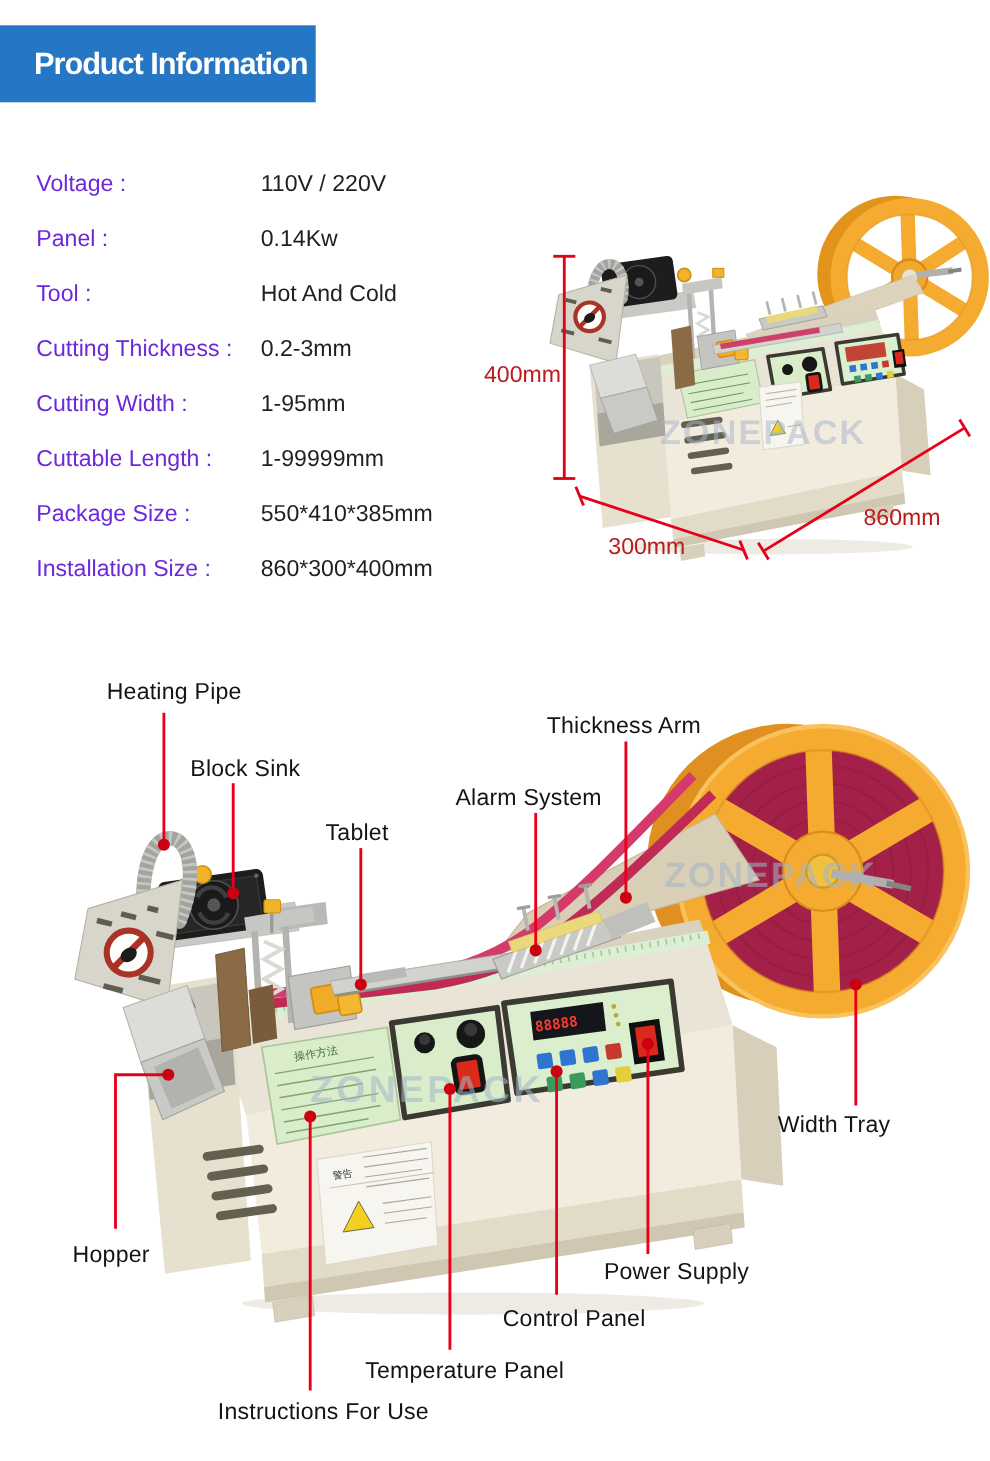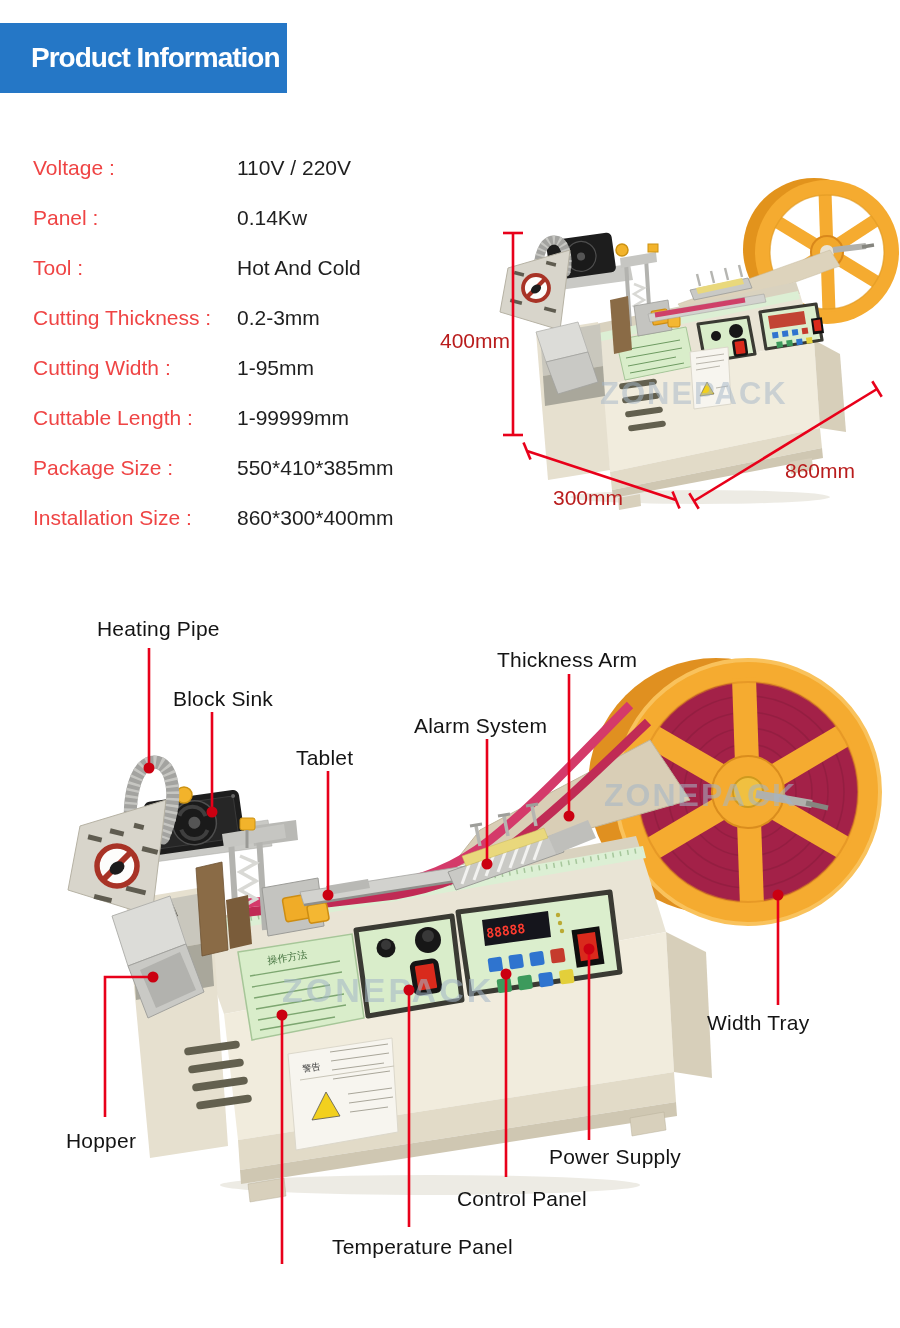--- a/index.html
+++ b/index.html
@@ -2,21 +2,21 @@
 <html><head>
 <meta charset="utf-8">
 <style>
   html,body{margin:0;padding:0;background:#ffffff;}
   .page{position:relative;width:900px;height:1328px;background:#ffffff;overflow:hidden;
         font-family:"Liberation Sans",sans-serif;}
   .banner{position:absolute;left:0;top:23px;width:287px;height:70px;background:#2577c6;
           display:flex;align-items:center;padding-left:31px;box-sizing:border-box;}
   .banner-title{color:#ffffff;font-size:28px;font-weight:bold;letter-spacing:-1px;white-space:nowrap;}
   .spec-row{position:absolute;left:0;width:440px;height:24px;}
-  .spec-label{position:absolute;left:33px;top:0;font-size:21px;color:#ef4444;white-space:nowrap;}
+  .spec-label{position:absolute;left:33px;top:0;font-size:21px;color:#6d28d9;white-space:nowrap;}
   .spec-value{position:absolute;left:237px;top:0;font-size:21px;color:#1f1f1f;white-space:nowrap;}
   .dim-label{position:absolute;font-size:21px;color:#b91c1c;white-space:nowrap;}
   .callout-label{position:absolute;font-size:21px;font-weight:normal;color:#141414;
                  white-space:nowrap;letter-spacing:0.2px;}
   svg{position:absolute;}
   .wm{font-family:"Liberation Sans",sans-serif;font-weight:bold;}
 </style>
 </head>
 <body>
 
@@ -458,17 +458,18 @@
     </g>
   </svg>
 
   <div class="callout-label" style="left:97px;top:617px">Heating Pipe</div>
   <div class="callout-label" style="left:173px;top:687px">Block Sink</div>
   <div class="callout-label" style="left:296px;top:746px">Tablet</div>
   <div class="callout-label" style="left:414px;top:714px">Alarm System</div>
   <div class="callout-label" style="left:497px;top:648px">Thickness Arm</div>
   <div class="callout-label" style="left:707px;top:1011px">Width Tray</div>
   <div class="callout-label" style="left:66px;top:1129px">Hopper</div>
+  <div class="callout-label" style="left:198px;top:1272px">Instructions For Use</div>
   <div class="callout-label" style="left:332px;top:1235px">Temperature Panel</div>
   <div class="callout-label" style="left:457px;top:1187px">Control Panel</div>
   <div class="callout-label" style="left:549px;top:1145px">Power Supply</div>
 
 </div>
 
 </body></html>

